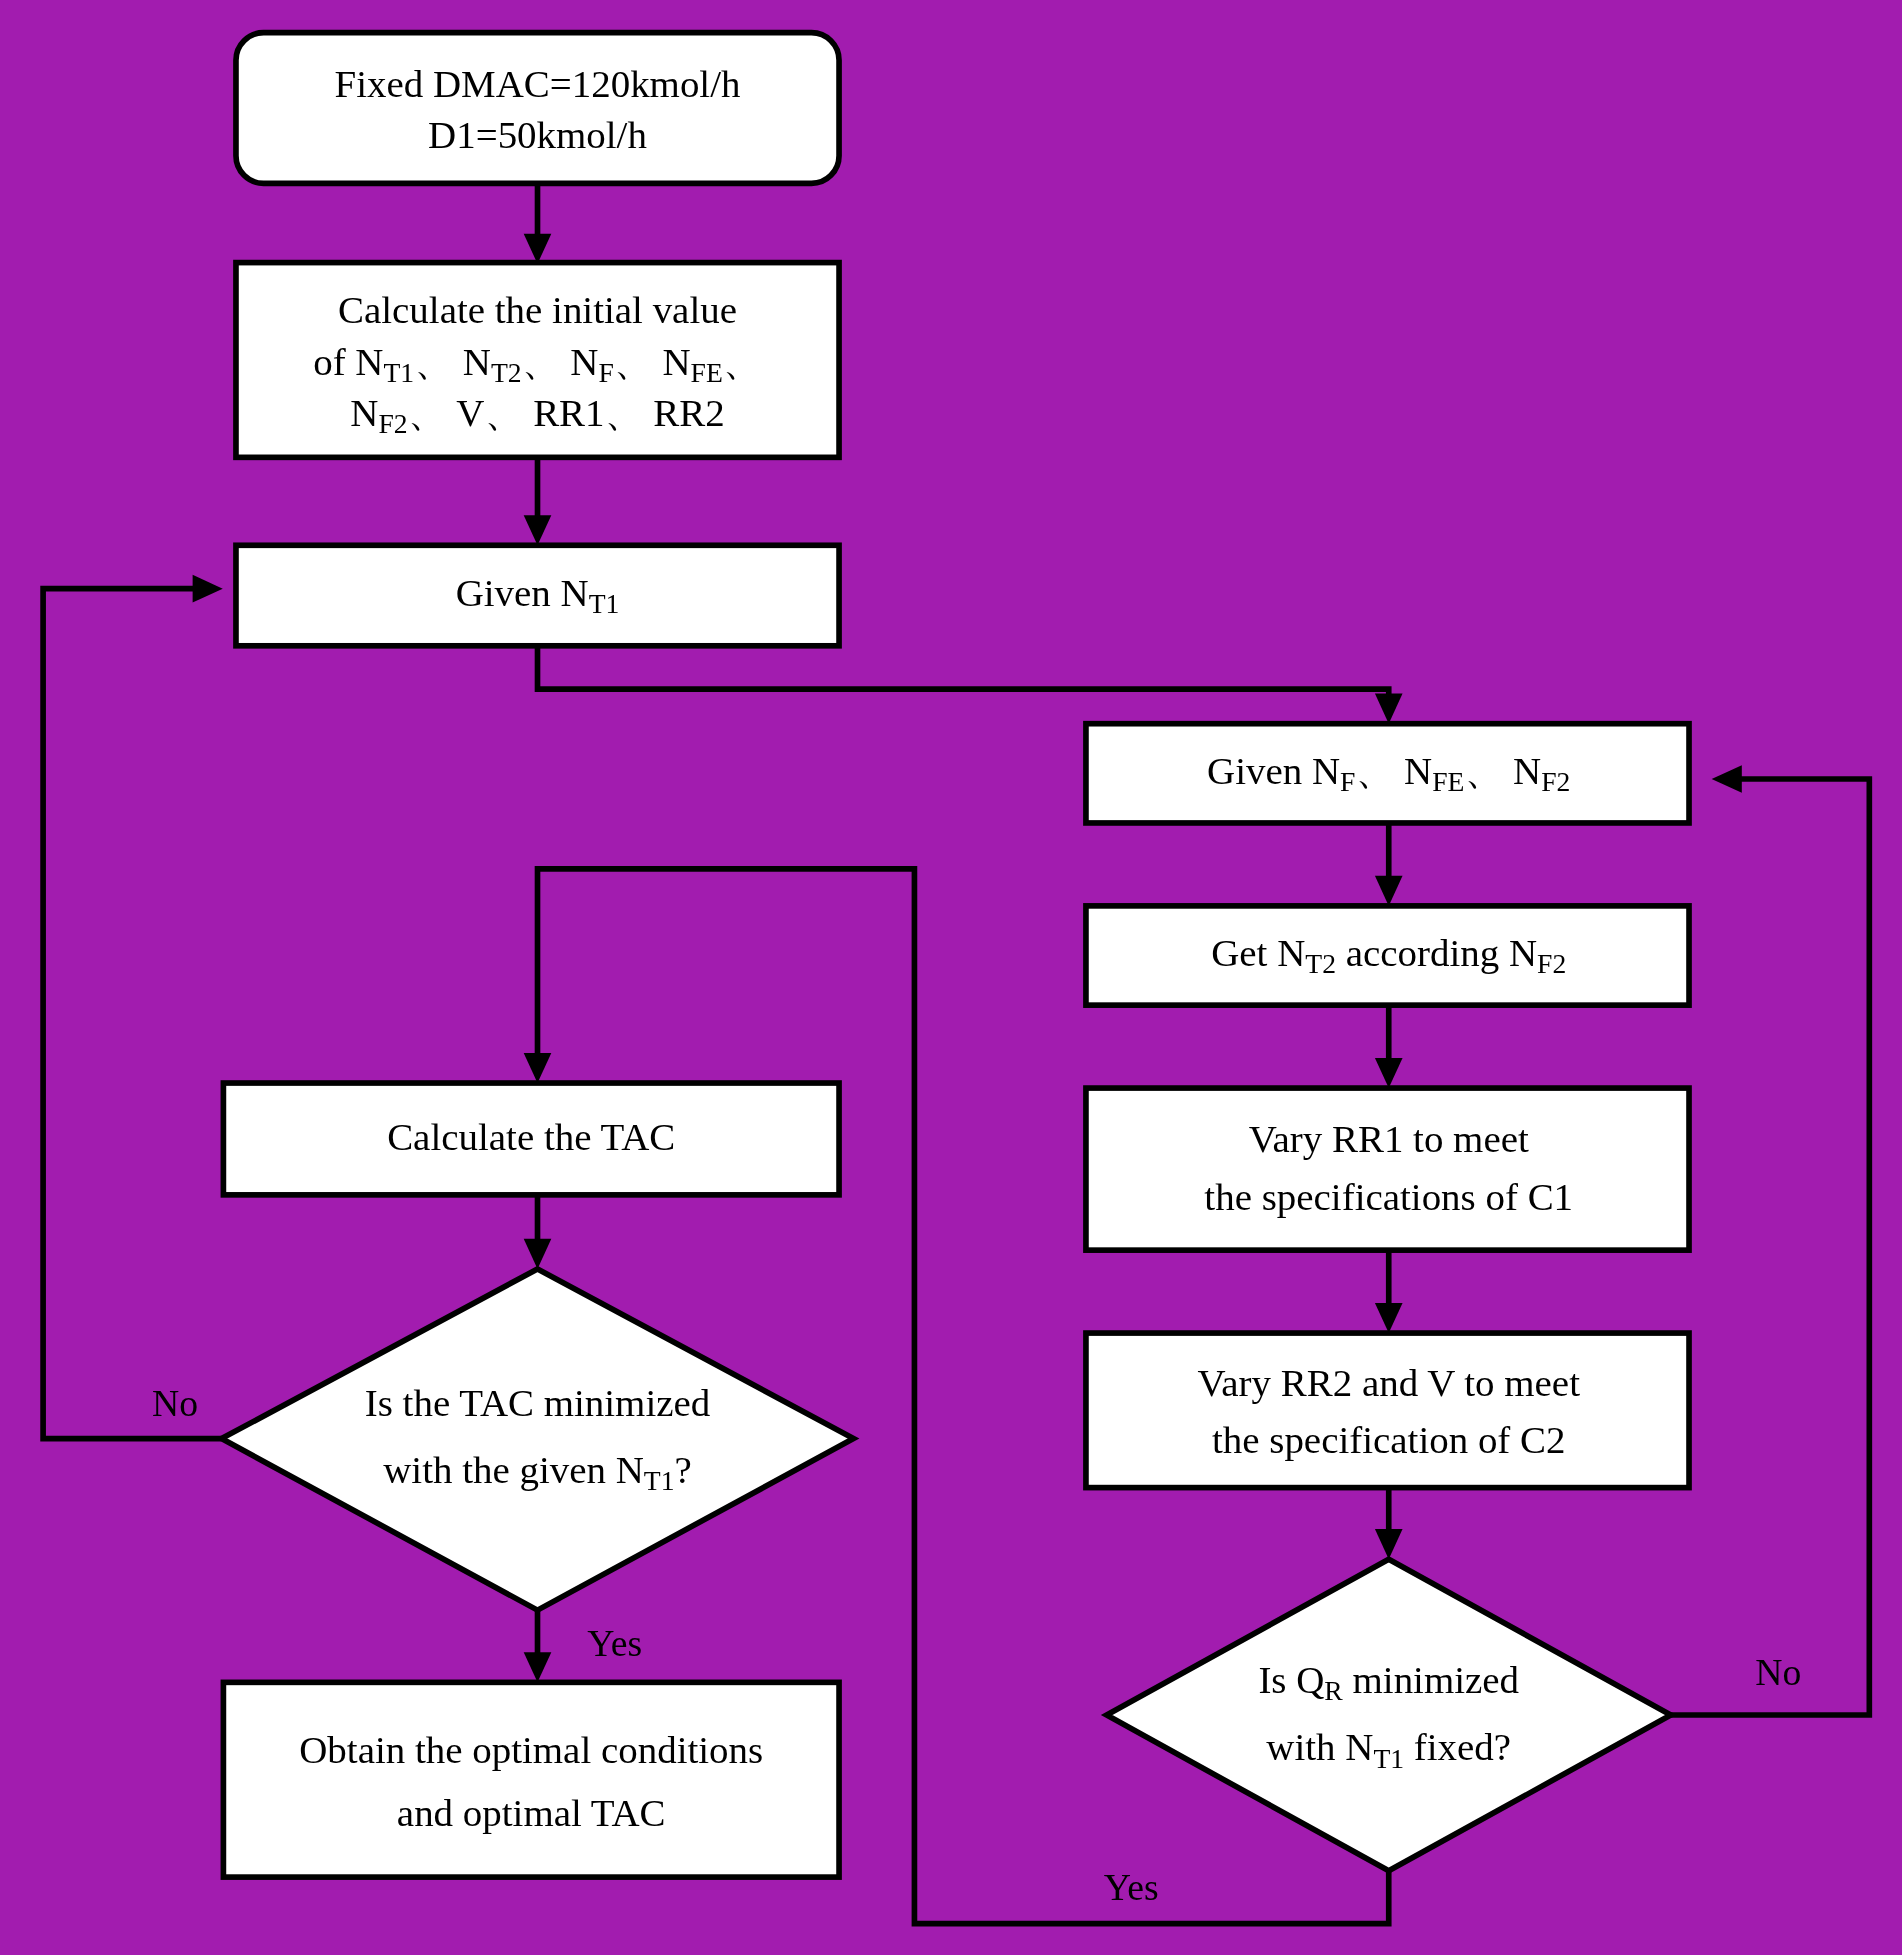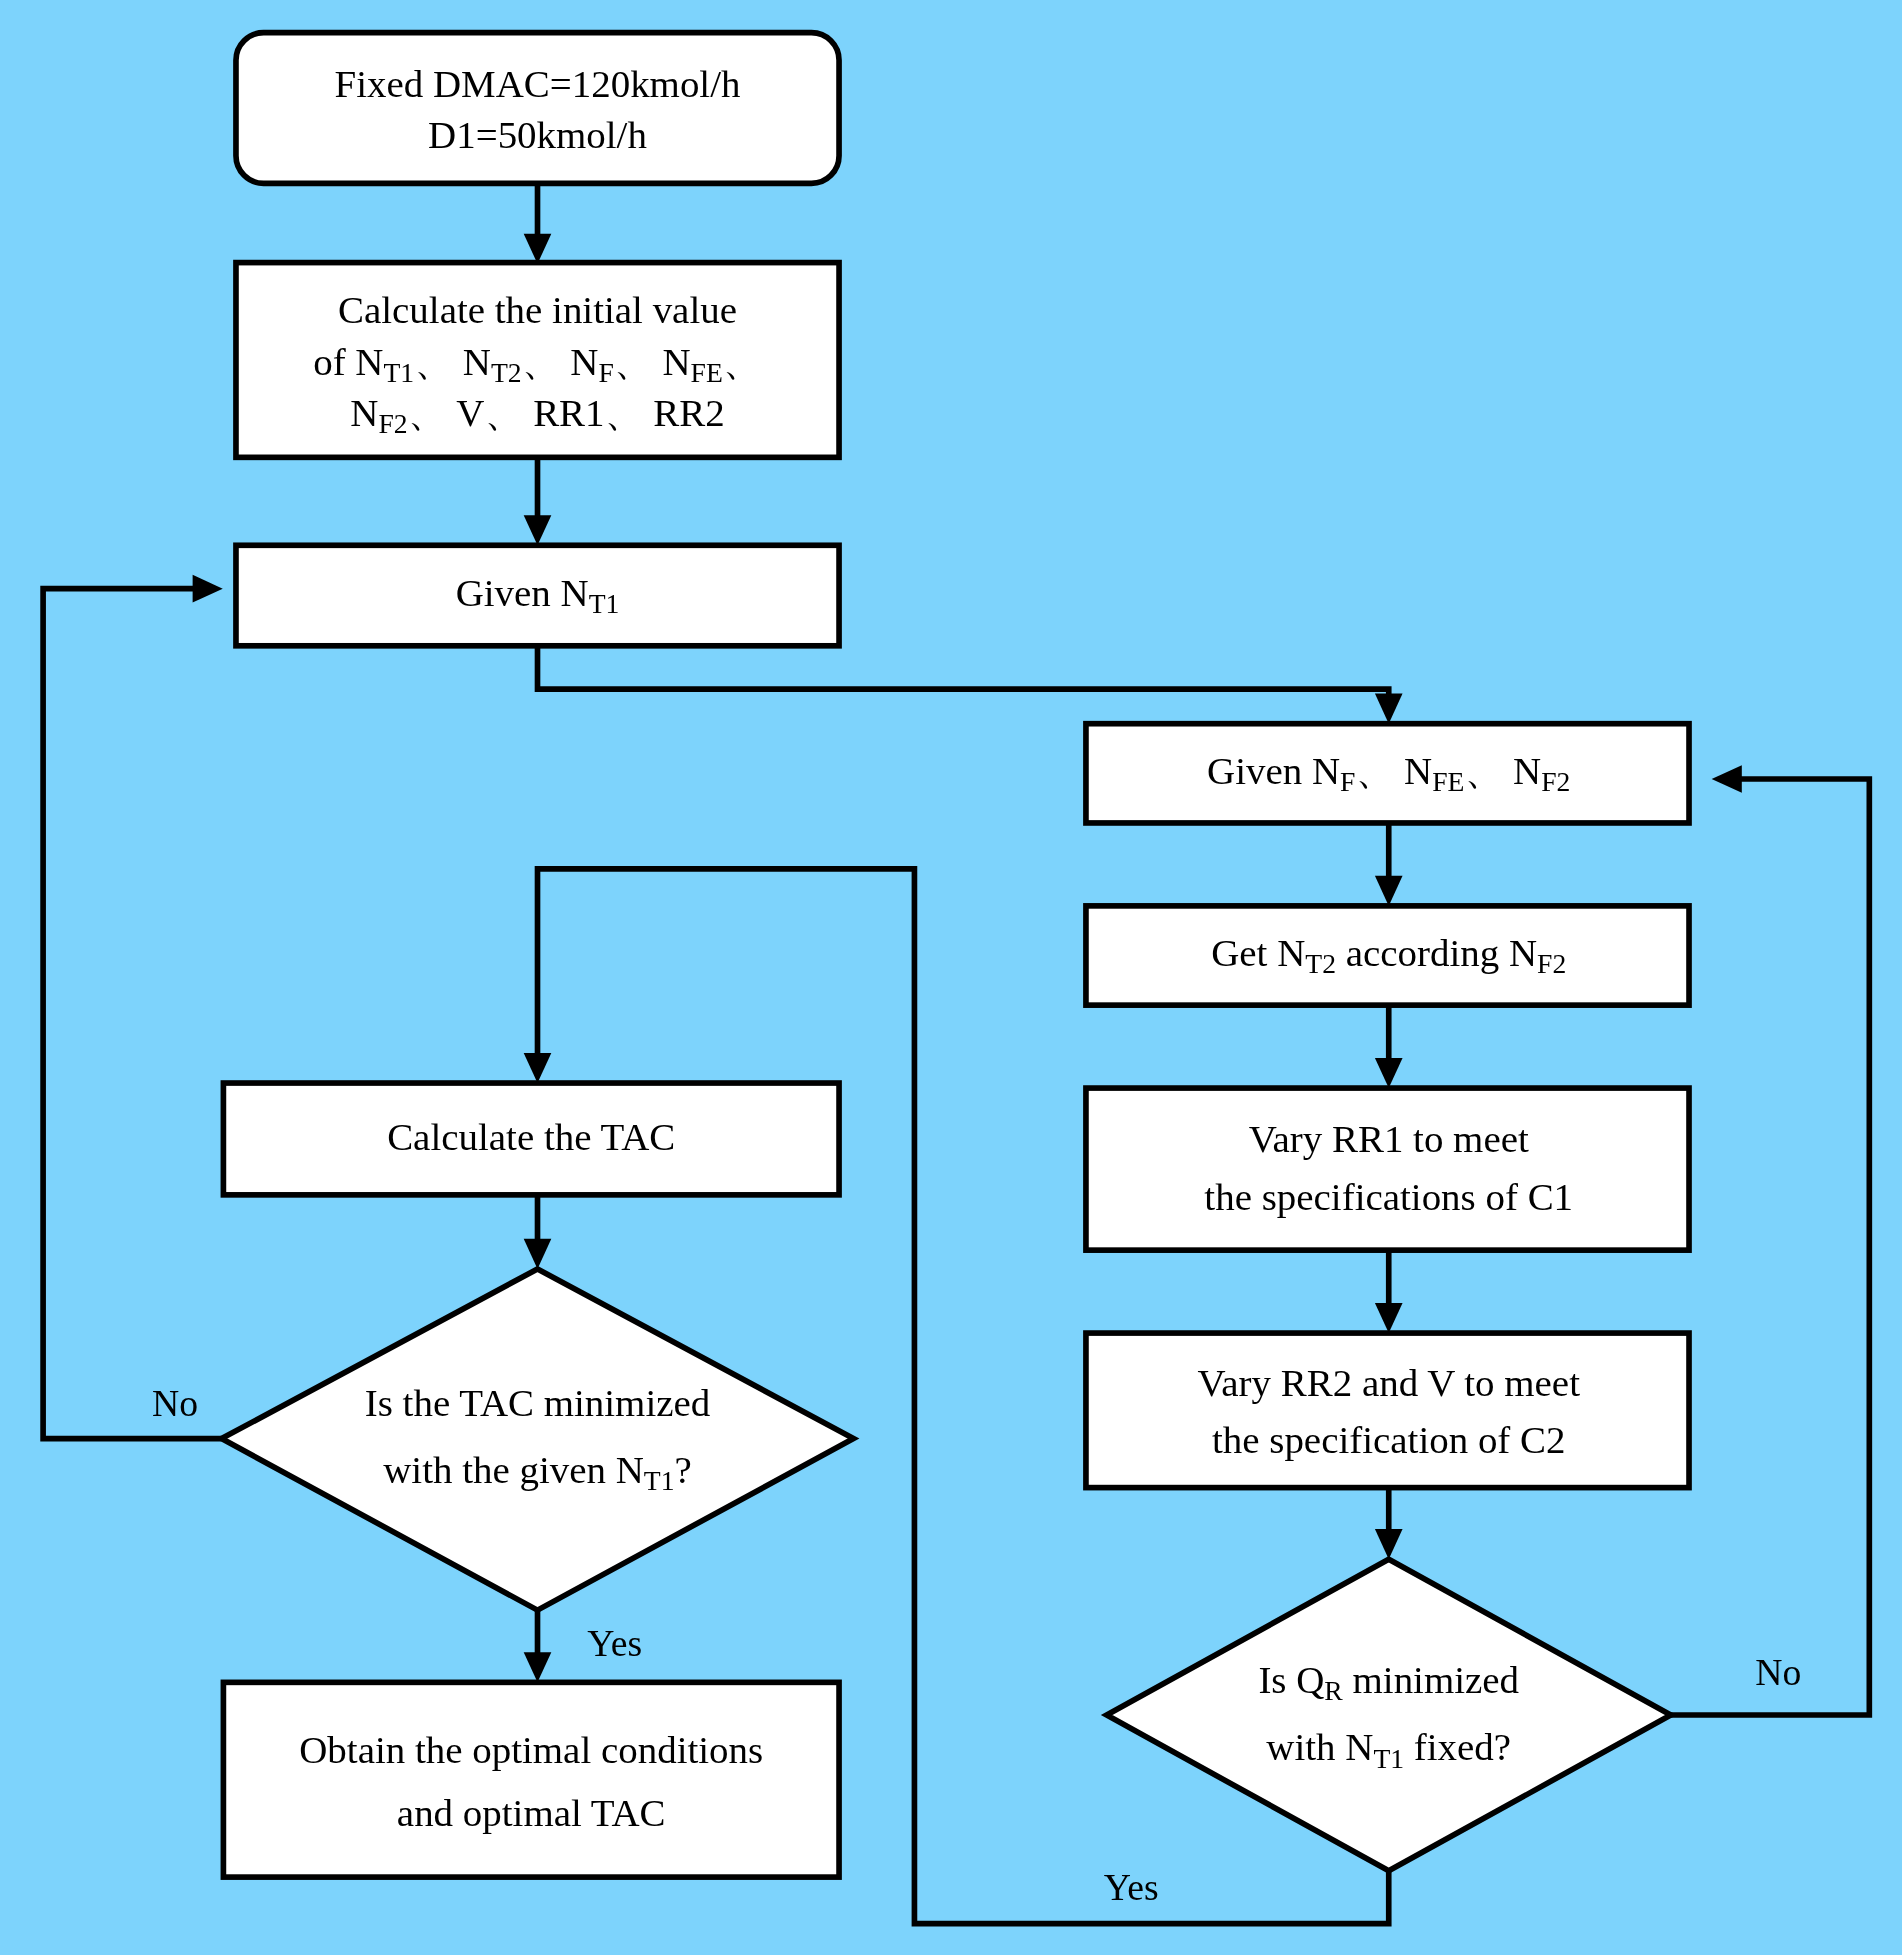--- a/index.html
+++ b/index.html
@@ -10,21 +10,21 @@
   body {
     width: 1903px;
     height: 1955px;
     font-family: "Liberation Serif", "DejaVu Serif", serif;
     overflow: hidden;
   }
   #flowchart-root {
     position: relative;
     width: 1903px;
     height: 1955px;
-    background: #7dd3fc;
+    background: #a21caf;
   }
   svg.chart-canvas {
     display: block;
     width: 1903px;
     height: 1955px;
   }
   .node-shape {
     fill: #ffffff;
     stroke: #000000;
     stroke-width: 9;

